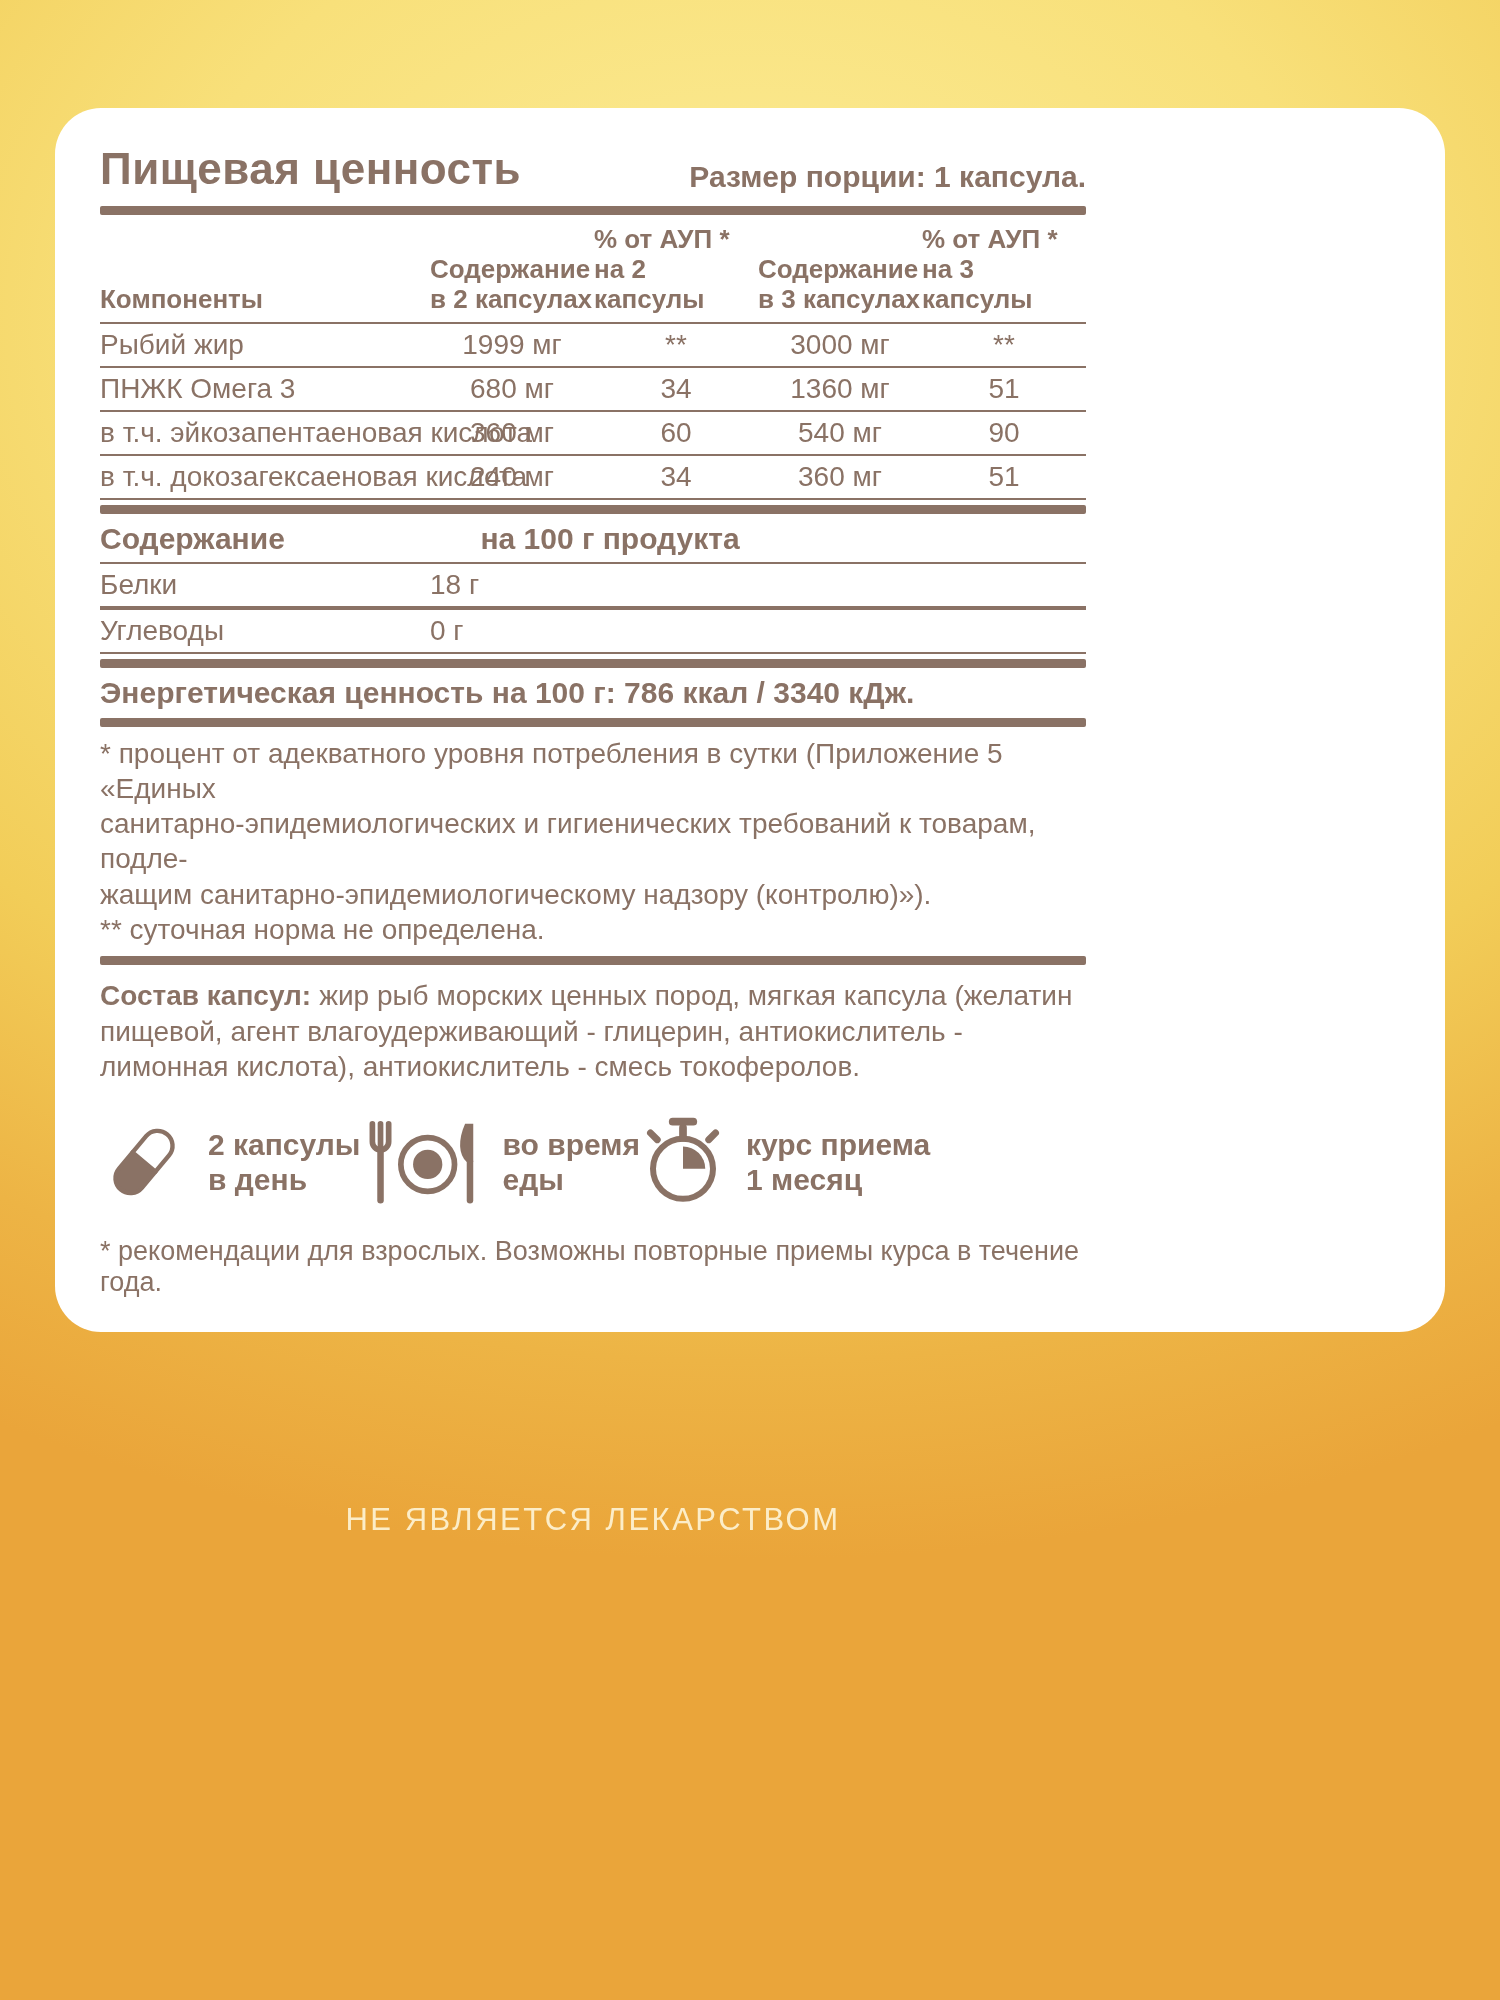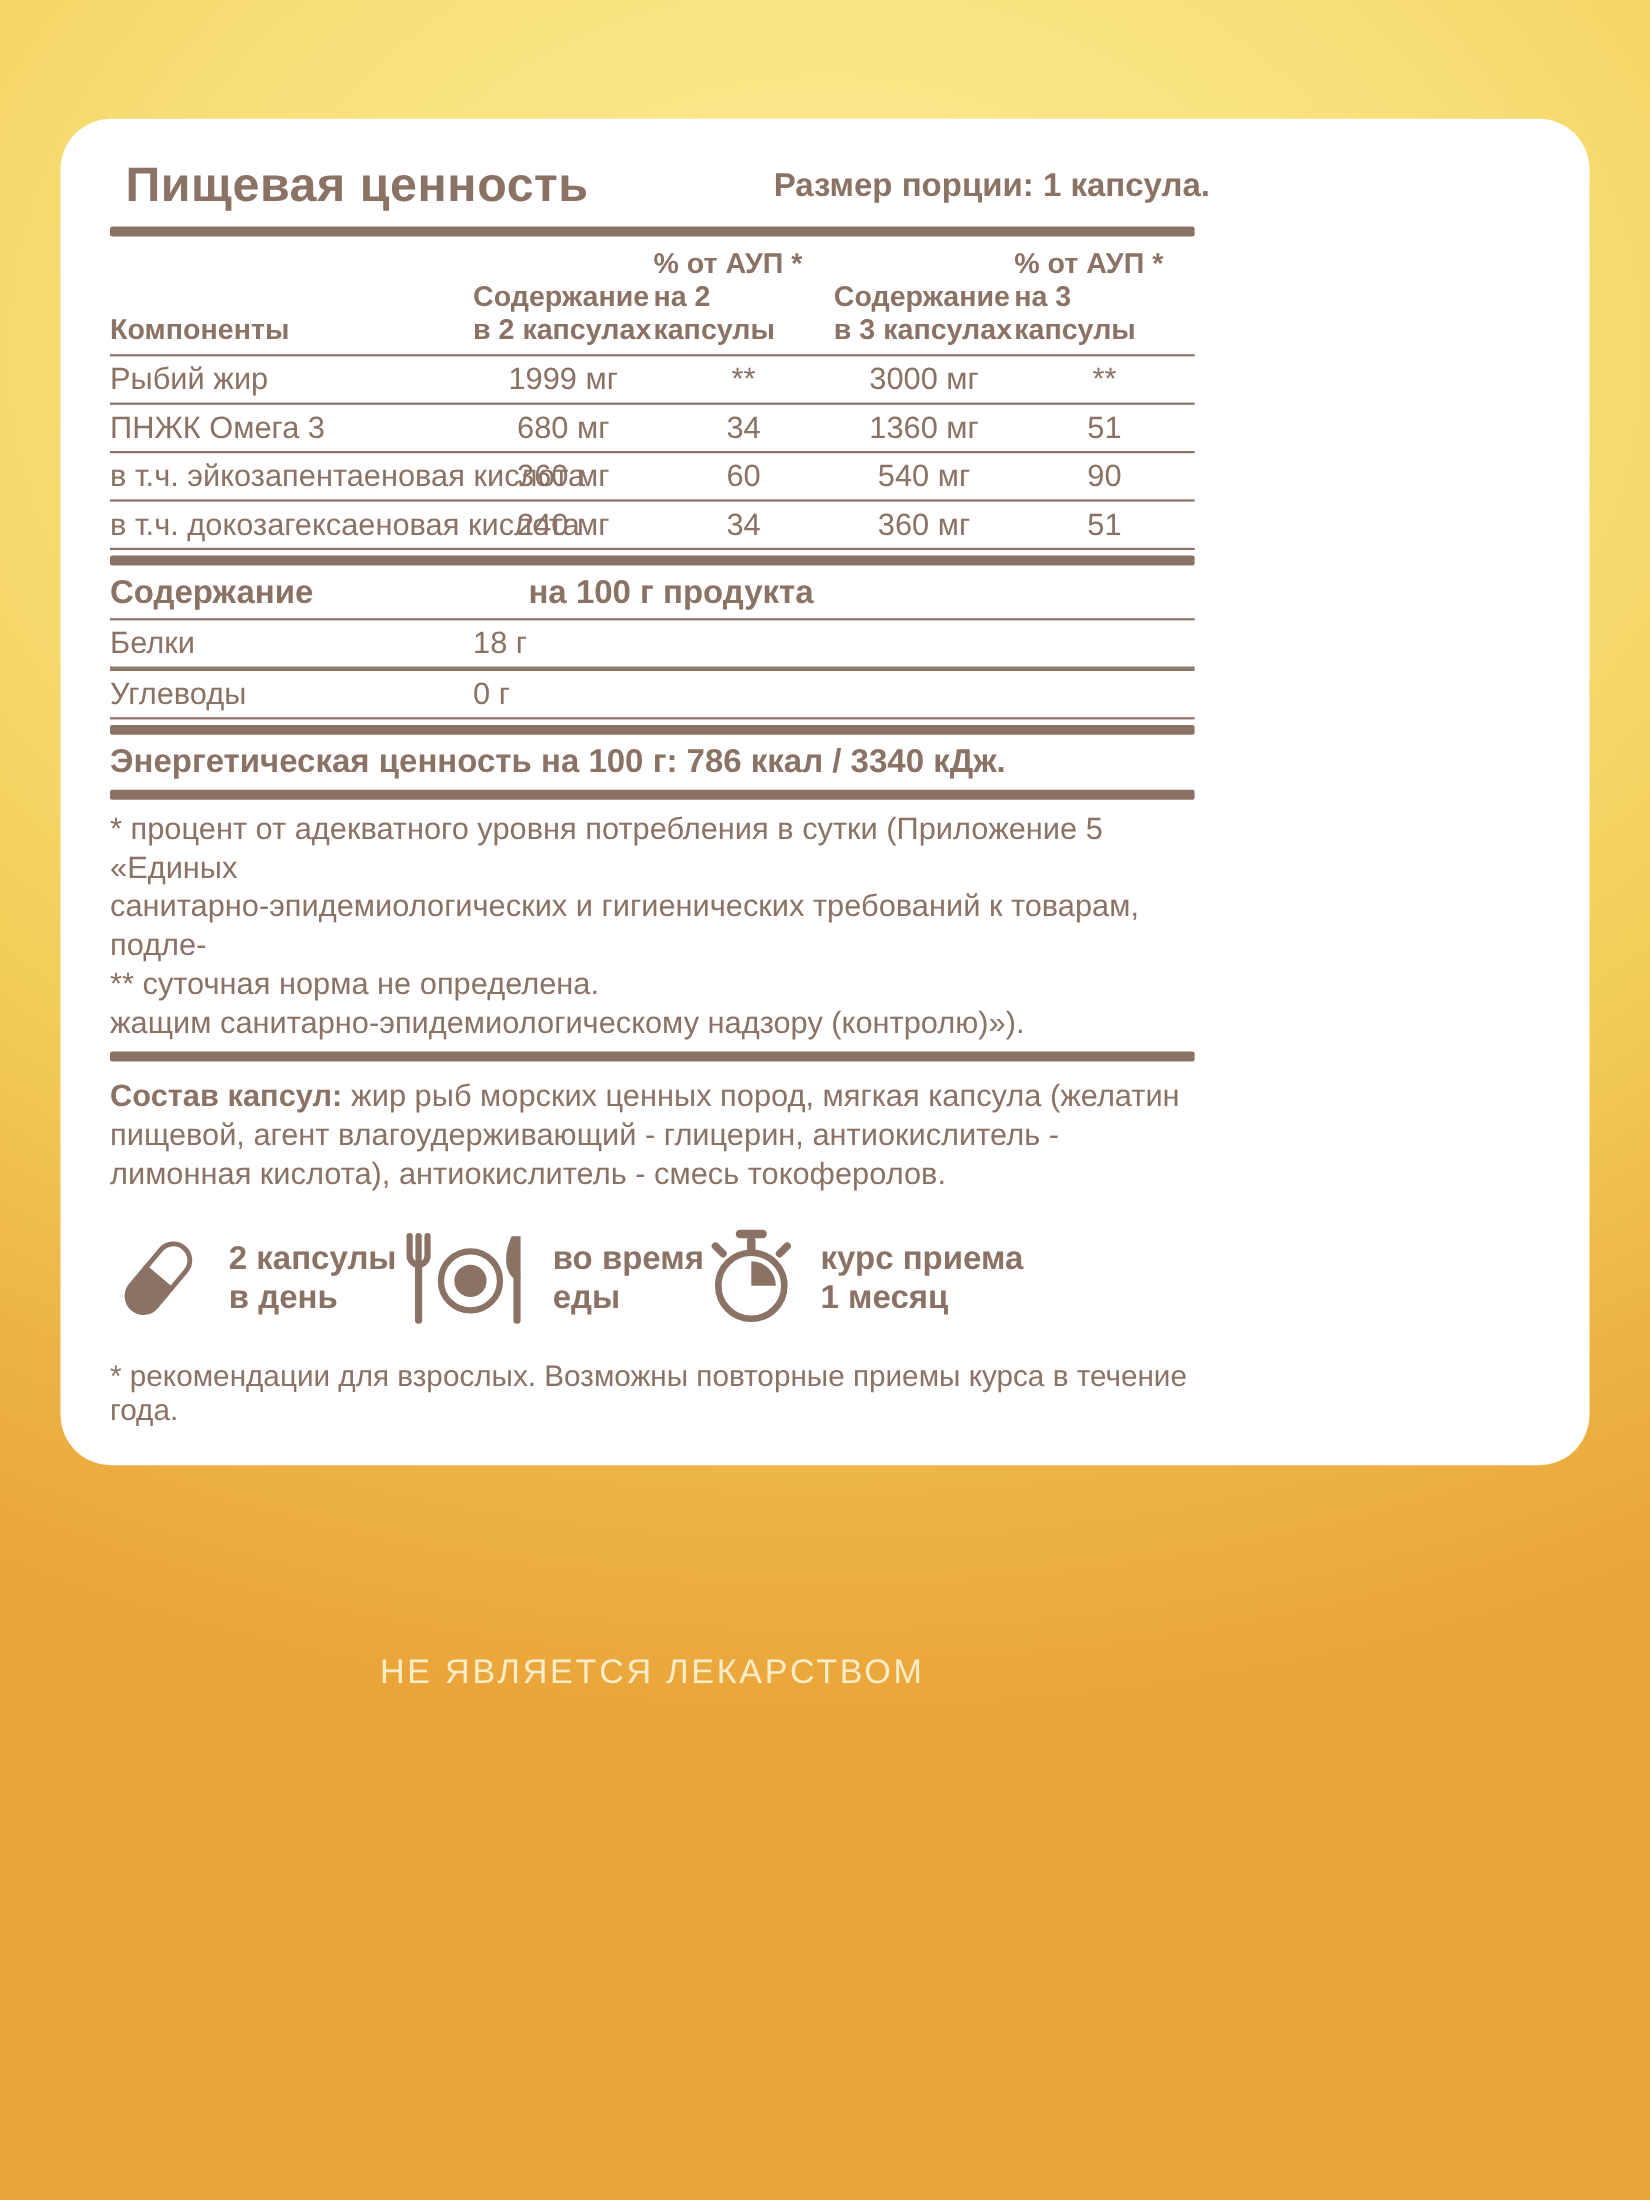--- a/index.html
+++ b/index.html
@@ -13,21 +13,21 @@
       #fcec97 0%, #f8e07a 36%, #f2cd58 64%, #edb445 84%, #eaa53a 100%);
     background-repeat:no-repeat;
   }
   .card {
     position:absolute; left:55px; top:108px; width:1390px; min-height:1015px;
     background:#ffffff; border-radius:46px;
     padding:36px 0 34px 45px;
   }
   .bar { width:986px; height:9px; background:#8a7265; border-radius:2px; }
   .hr  { width:986px; height:2px; background:#8a7265; }
-  .title-row { display:flex; justify-content:space-between; align-items:center; width:986px;margin-left:14px; }
+  .title-row { display:flex; justify-content:space-between; align-items:flex-end; width:986px; }
   h1 { margin:0; font-size:44px; font-weight:700; letter-spacing:.5px; }
   .serving { font-size:30px; font-weight:700; }
   .b-title { margin-top:12px; }
   .b-sec   { margin-top:5px; }
   .thead {
     display:grid; grid-template-columns:330px 164px 164px 164px 164px;
     align-items:end; width:986px; padding:10px 0 7px;
     font-weight:700; font-size:26px; line-height:1.15;
   }
   .thead .ch { text-align:left; }
@@ -148,22 +148,22 @@
   </div>
   <div class="hr"></div>
 
   <div class="bar b-sec"></div>
   <div class="energy">Энергетическая ценность на 100 г: 786 ккал / 3340 кДж.</div>
   <div class="bar"></div>
 
   <div class="foot">
     <div>* процент от адекватного уровня потребления в сутки (Приложение 5 «Единых</div>
     <div>санитарно-эпидемиологических и гигиенических требований к товарам, подле-</div>
+    <div>жащим санитарно-эпидемиологическому надзору (контролю)»).</div>
     <div>** суточная норма не определена.</div>
-    <div>жащим санитарно-эпидемиологическому надзору (контролю)»).</div>
   </div>
   <div class="bar"></div>
 
   <p class="compo"><span class="lab">Состав капсул:</span><span>жир рыб морских ценных пород, мягкая капсула (желатин пищевой, агент влагоудерживающий - глицерин, антиокислитель - лимонная кислота), антиокислитель - смесь токоферолов.</span></p>
 
   <div class="usage">
 
     <div class="uitem">
       <svg viewBox="0 0 100 100" width="88" height="88">
         <g transform="rotate(40 50 50)">

